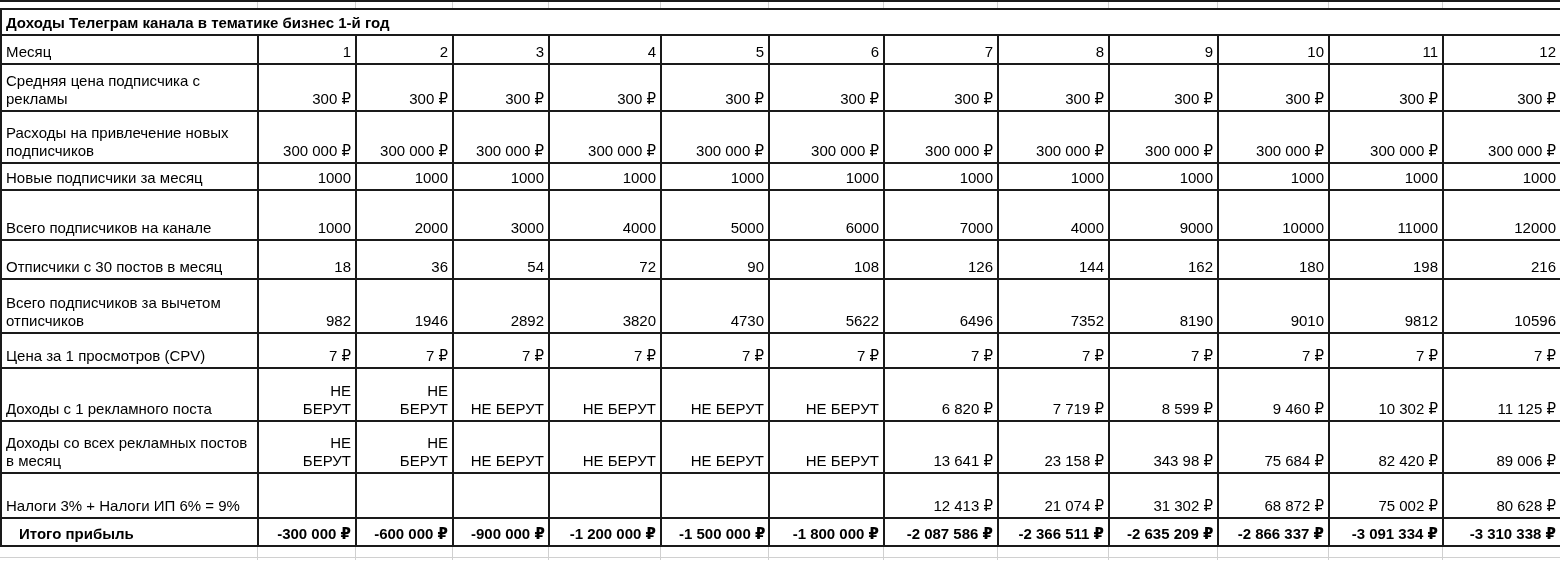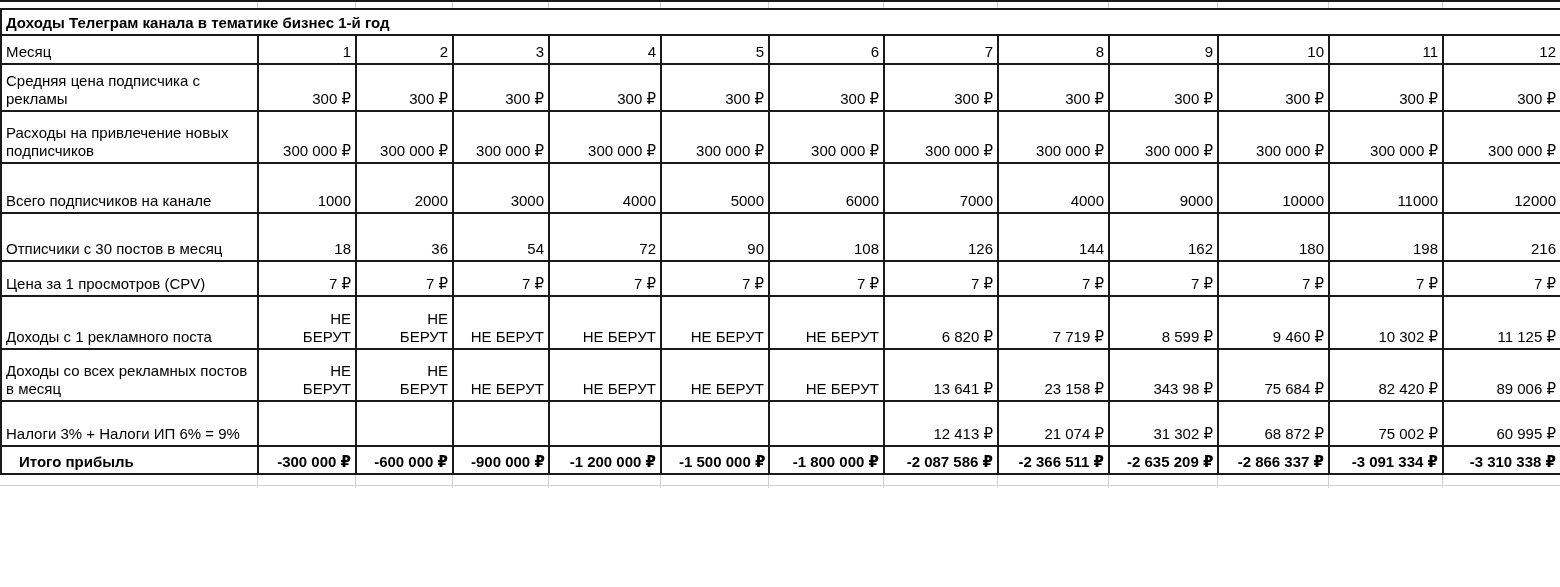--- a/index.html
+++ b/index.html
@@ -104,50 +104,80 @@
           <td class="num">300 000 ₽</td>
           <td class="num">300 000 ₽</td>
           <td class="num">300 000 ₽</td>
           <td class="num">300 000 ₽</td>
           <td class="num">300 000 ₽</td>
           <td class="num">300 000 ₽</td>
           <td class="num">300 000 ₽</td>
           <td class="num">300 000 ₽</td>
           <td class="num">300 000 ₽</td>
         </tr>
+        <tr style="height: 27px;">
+          <td class="label">Новые подписчики за месяц</td>
+          <td class="num">1000</td>
+          <td class="num">1000</td>
+          <td class="num">1000</td>
+          <td class="num">1000</td>
+          <td class="num">1000</td>
+          <td class="num">1000</td>
+          <td class="num">1000</td>
+          <td class="num">1000</td>
+          <td class="num">1000</td>
+          <td class="num">1000</td>
+          <td class="num">1000</td>
+          <td class="num">1000</td>
+        </tr>
         <tr style="height: 50px;">
           <td class="label">Всего подписчиков на канале</td>
           <td class="num">1000</td>
           <td class="num">2000</td>
           <td class="num">3000</td>
           <td class="num">4000</td>
           <td class="num">5000</td>
           <td class="num">6000</td>
           <td class="num">7000</td>
           <td class="num">4000</td>
           <td class="num">9000</td>
           <td class="num">10000</td>
           <td class="num">11000</td>
           <td class="num">12000</td>
         </tr>
-        <tr style="height: 48px; border-radius: 15px;">
+        <tr style="height: 39px; border-radius: 15px;">
           <td class="label">Отписчики с 30 постов в месяц</td>
           <td class="num">18</td>
           <td class="num">36</td>
           <td class="num">54</td>
           <td class="num">72</td>
           <td class="num">90</td>
           <td class="num">108</td>
           <td class="num">126</td>
           <td class="num">144</td>
           <td class="num">162</td>
           <td class="num">180</td>
           <td class="num">198</td>
           <td class="num">216</td>
         </tr>
+        <tr style="height: 54px;">
+          <td class="label">Всего подписчиков за вычетом отписчиков</td>
+          <td class="num">982</td>
+          <td class="num">1946</td>
+          <td class="num">2892</td>
+          <td class="num">3820</td>
+          <td class="num">4730</td>
+          <td class="num">5622</td>
+          <td class="num">6496</td>
+          <td class="num">7352</td>
+          <td class="num">8190</td>
+          <td class="num">9010</td>
+          <td class="num">9812</td>
+          <td class="num">10596</td>
+        </tr>
         <tr style="height: 35px;">
           <td class="label">Цена за 1 просмотров (CPV)</td>
           <td class="num">7 ₽</td>
           <td class="num">7 ₽</td>
           <td class="num">7 ₽</td>
           <td class="num">7 ₽</td>
           <td class="num">7 ₽</td>
           <td class="num">7 ₽</td>
           <td class="num">7 ₽</td>
           <td class="num">7 ₽</td>
@@ -196,21 +226,21 @@
           <td class="num"></td>
           <td class="num"></td>
           <td class="num"></td>
           <td class="num"></td>
           <td class="num"></td>
           <td class="num">12 413 ₽</td>
           <td class="num">21 074 ₽</td>
           <td class="num">31 302 ₽</td>
           <td class="num">68 872 ₽</td>
           <td class="num">75 002 ₽</td>
-          <td class="num">60 995 ₽</td>
+          <td class="num">80 628 ₽</td>
         </tr>
         <tr class="total" style="height: 28px;">
           <td class="label">Итого прибыль</td>
           <td class="num">-300 000 ₽</td>
           <td class="num">-600 000 ₽</td>
           <td class="num">-900 000 ₽</td>
           <td class="num">-1 200 000 ₽</td>
           <td class="num">-1 500 000 ₽</td>
           <td class="num">-1 800 000 ₽</td>
           <td class="num">-2 087 586 ₽</td>

